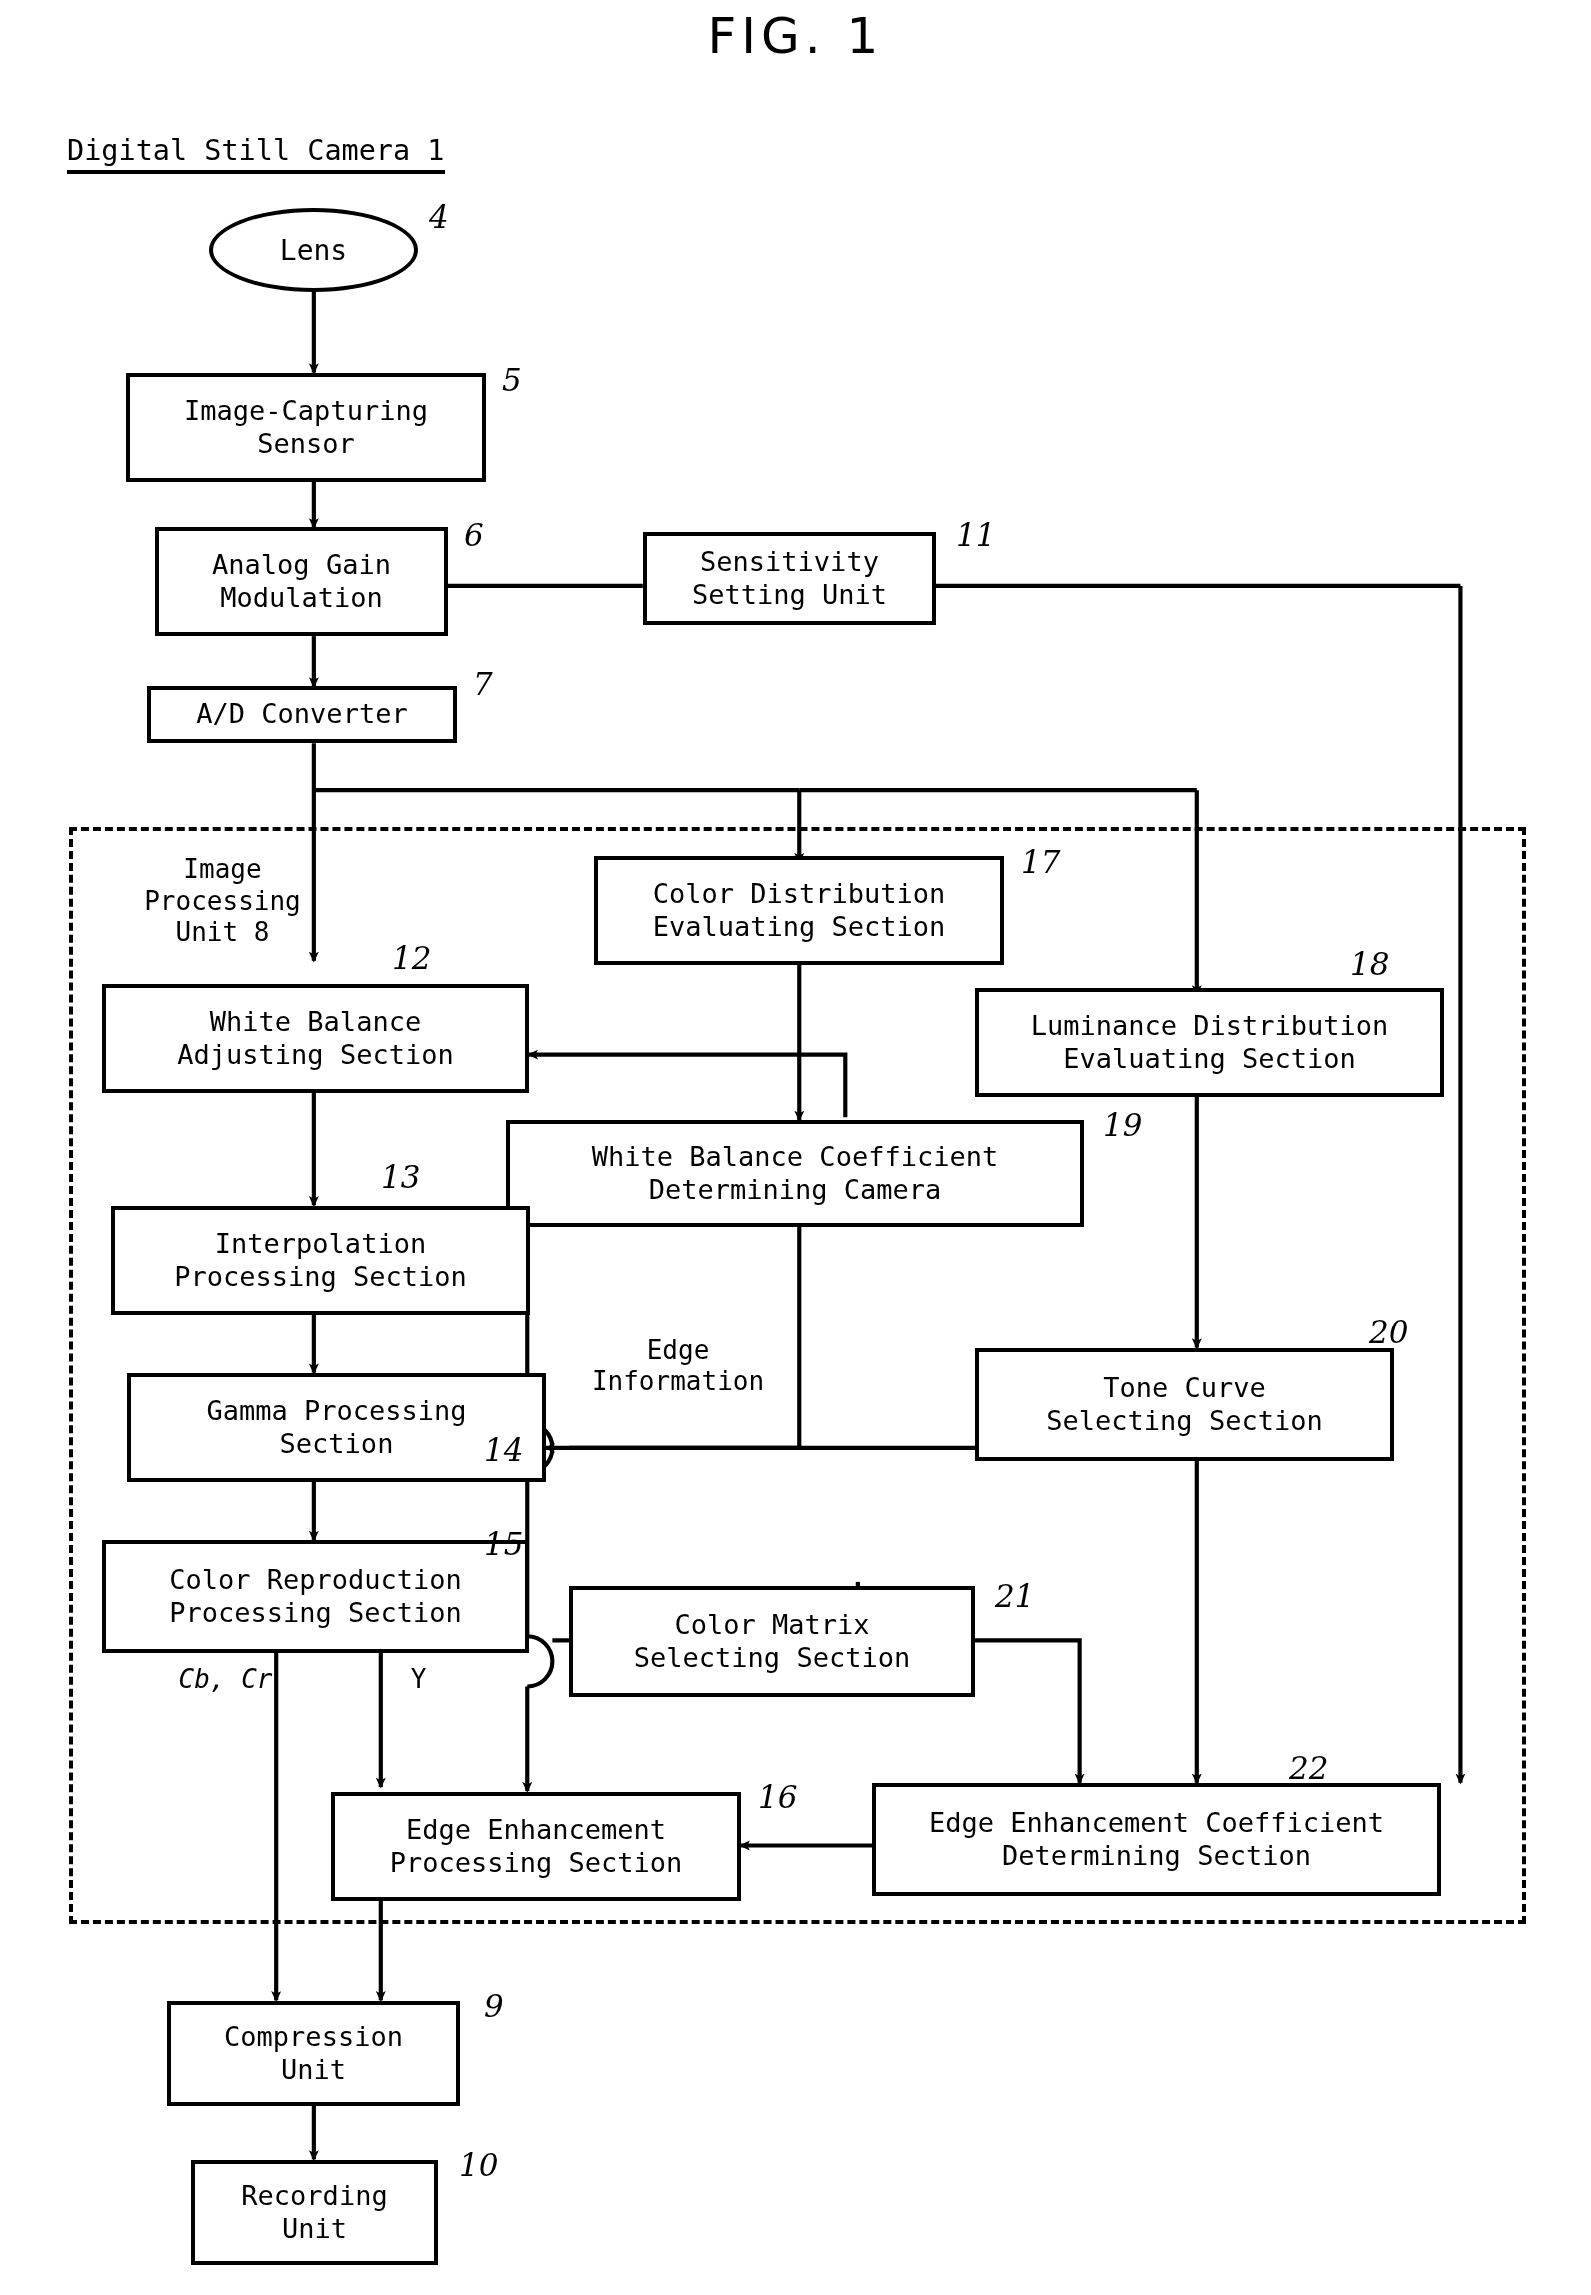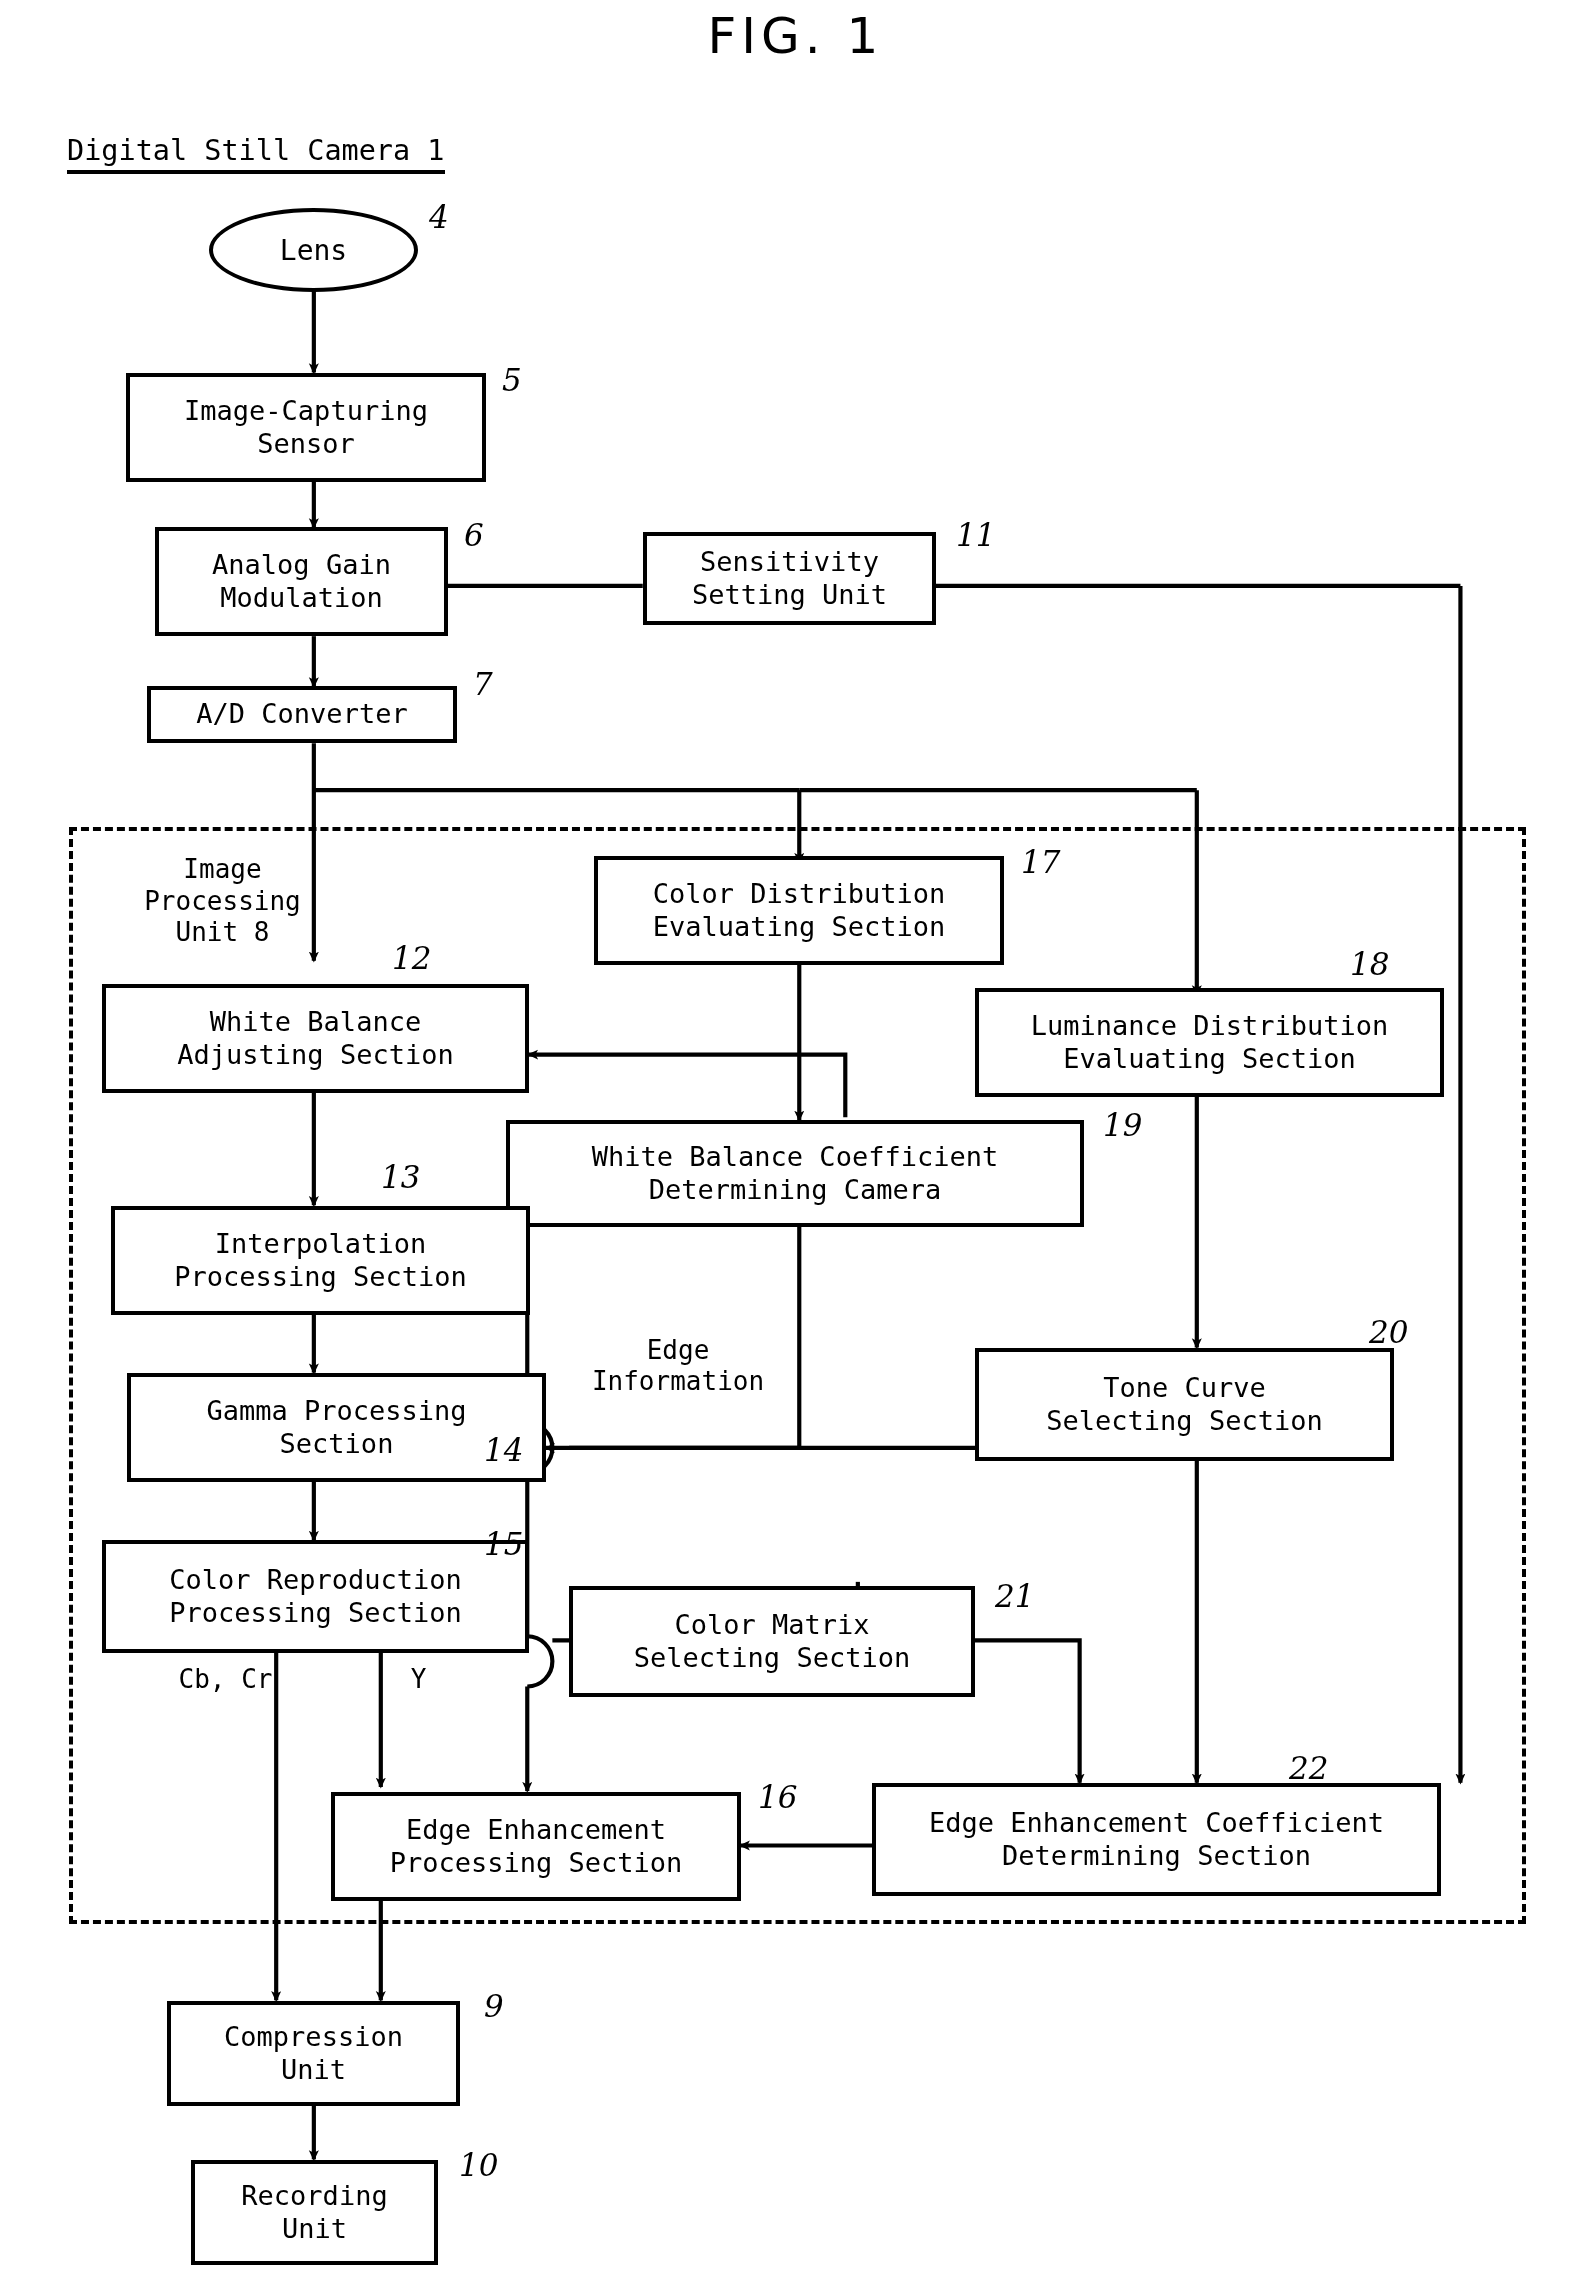--- a/index.html
+++ b/index.html
@@ -212,17 +212,17 @@
   <div class="ref" style="left:484px;top:1988px;">9</div>
 
   <div class="box" style="left:191px;top:2160px;width:247px;height:105px;">
     <span>Recording
 Unit</span>
   </div>
   <div class="ref" style="left:459px;top:2147px;">10</div>
 
   <div class="sig" style="left:586px;top:1335px;width:184px;">Edge
 Information</div>
-  <div class="sig" style="left:167px;top:1664px;width:117px;">Cb, Cr</div>
+  <div class="sig" style="left:167px;top:1664px;width:117px;font-style:italic;">Cb, Cr</div>
   <div class="sig" style="left:402px;top:1664px;width:33px;">Y</div>
 
 </div>
 
 
 </body></html>

